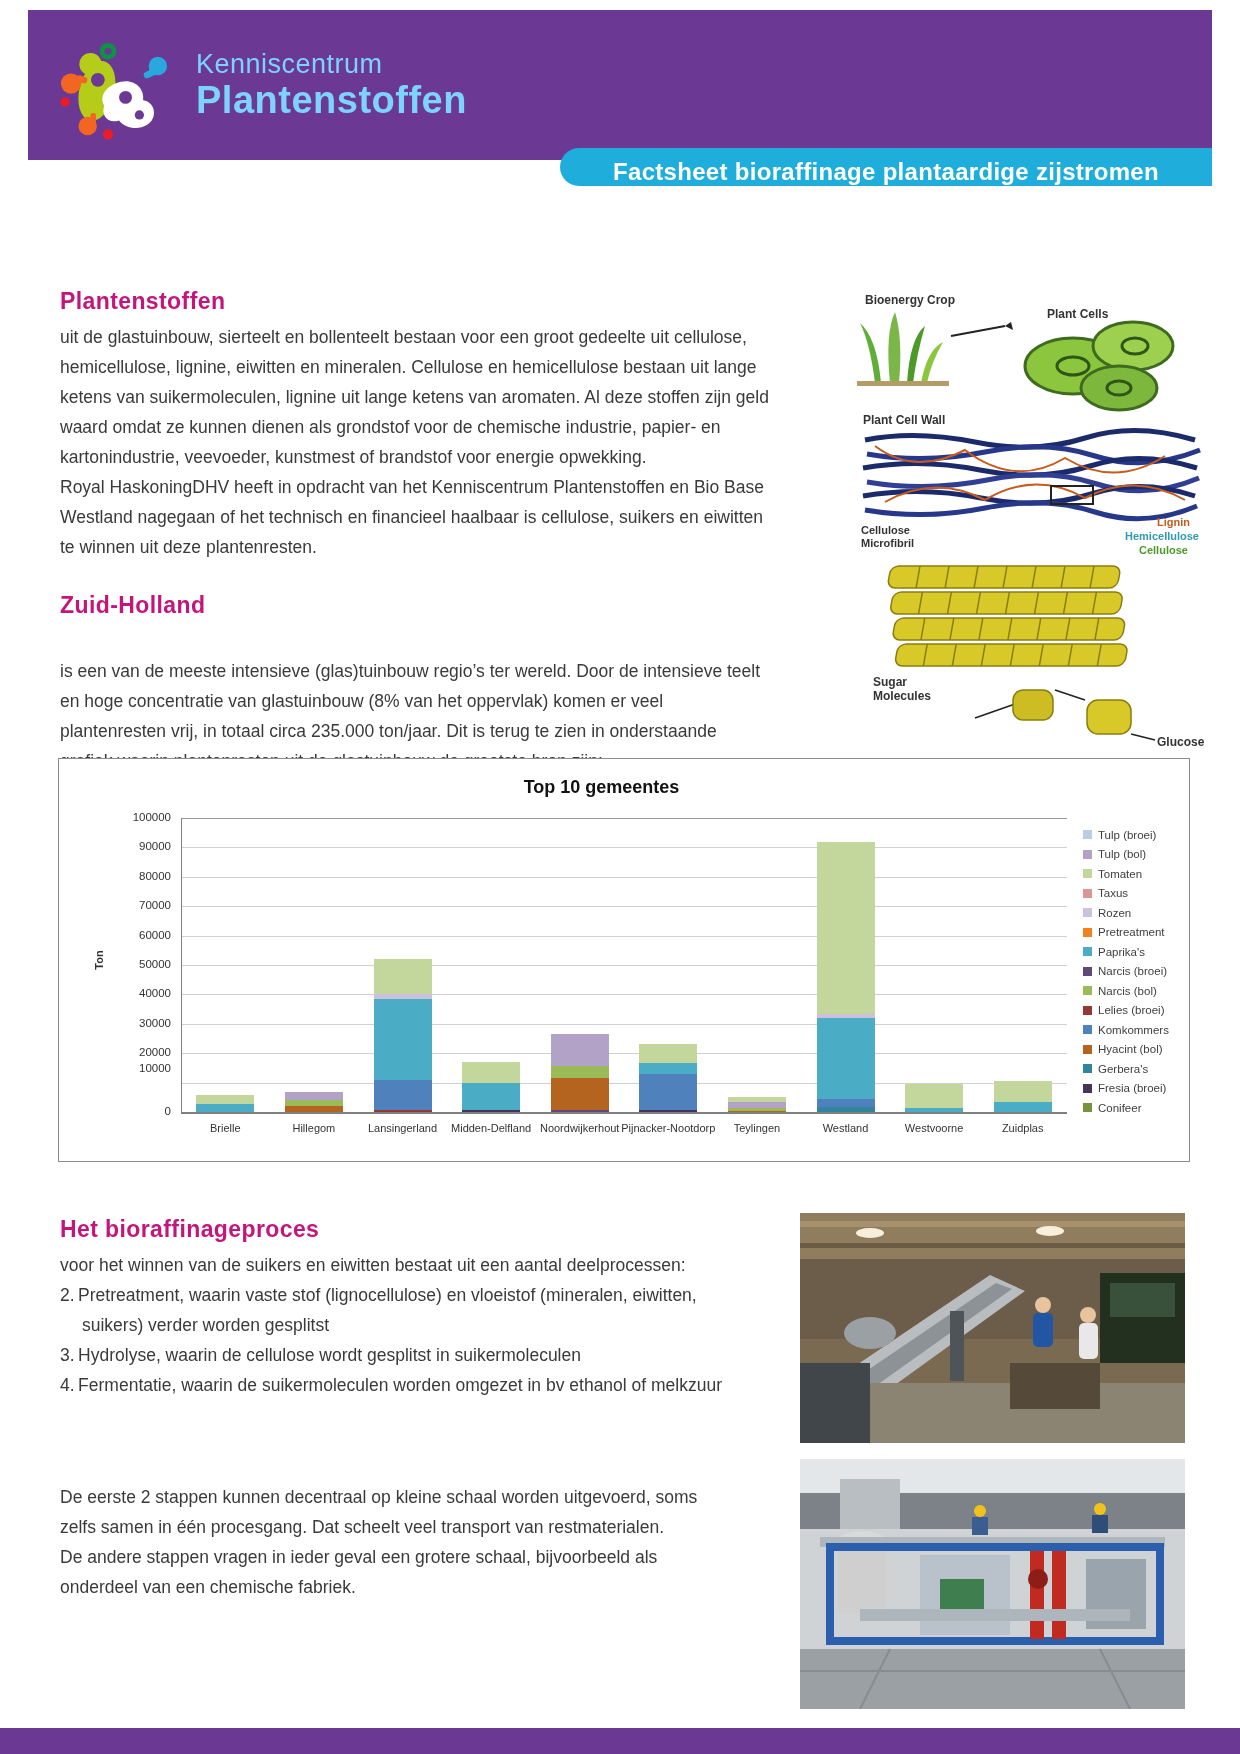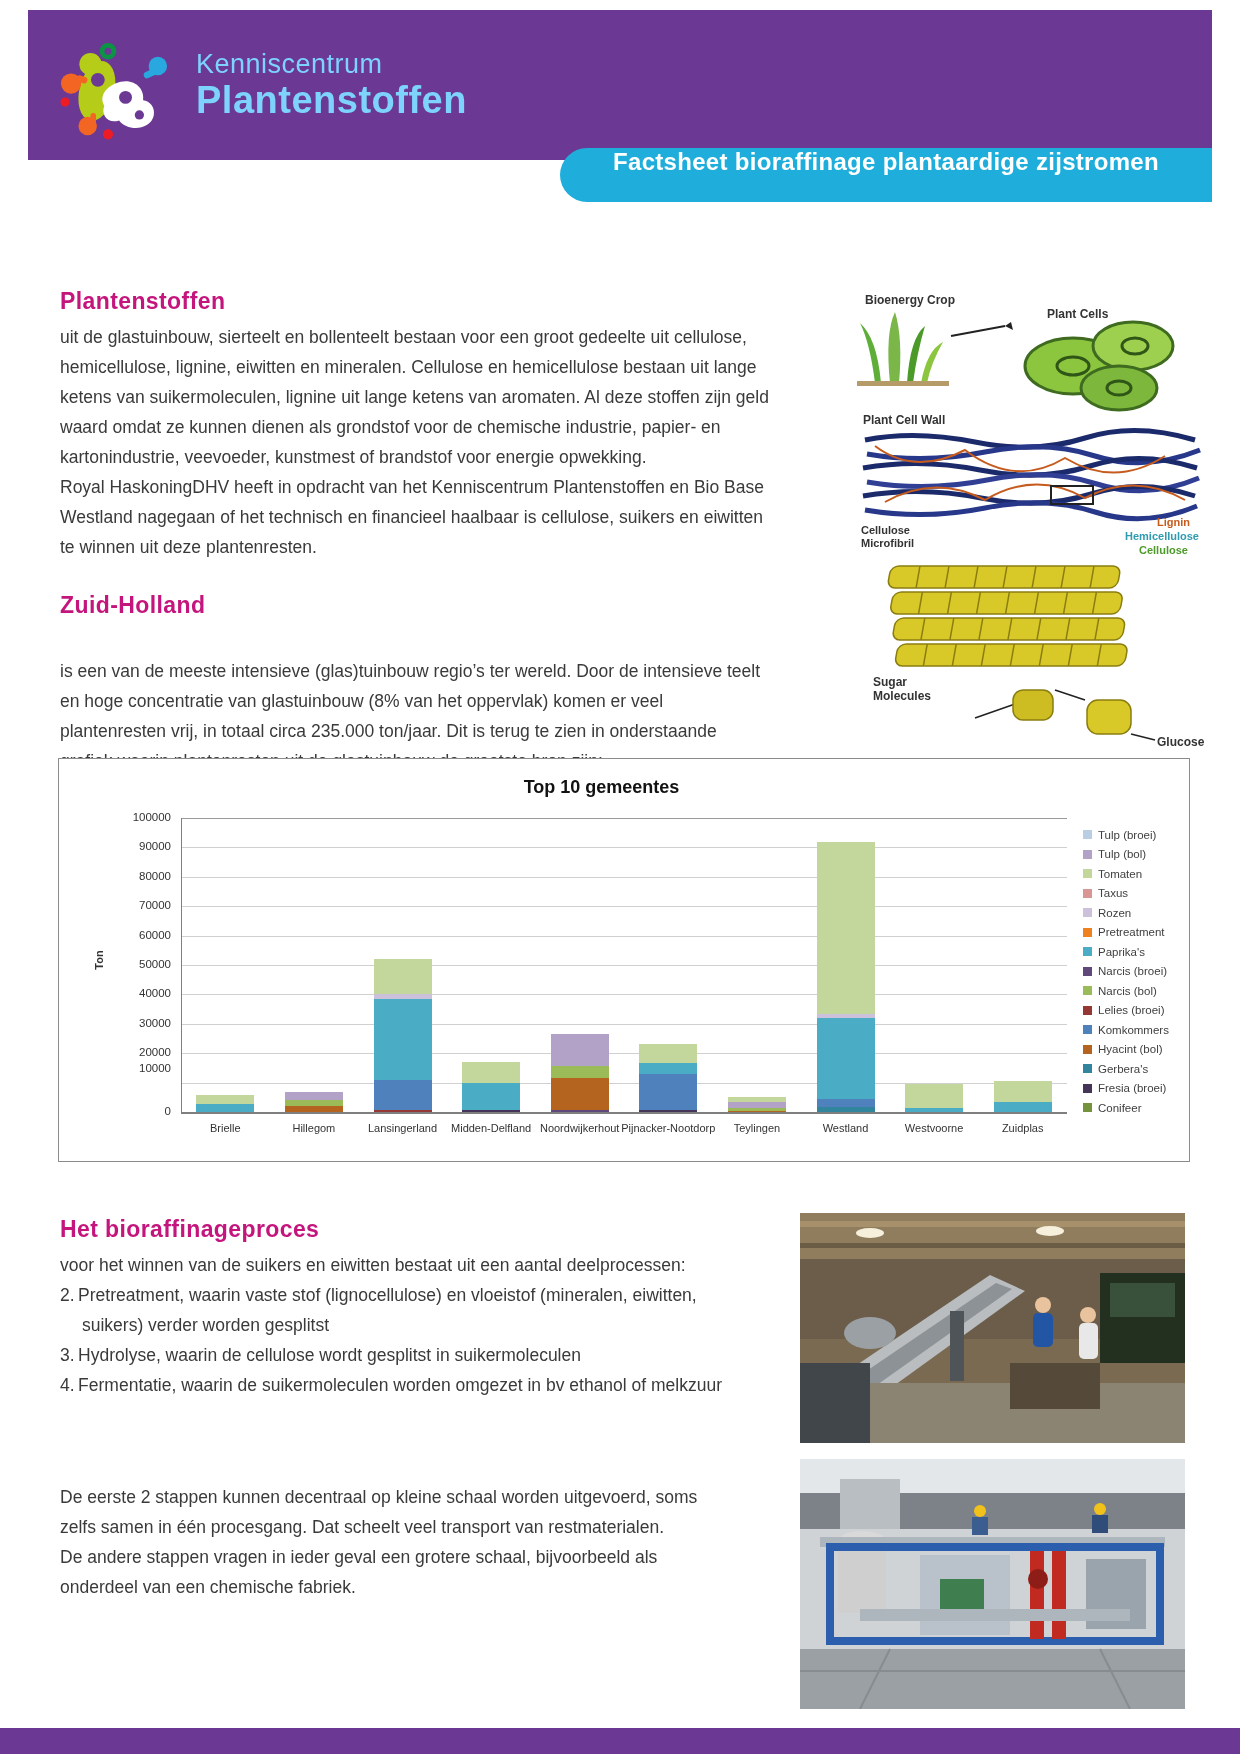--- a/index.html
+++ b/index.html
@@ -4,22 +4,22 @@
 <style>
   html,body{margin:0;padding:0;background:#fff;}
   #page{position:relative;width:1240px;height:1754px;background:#fff;overflow:hidden;
         font-family:"Liberation Sans",sans-serif;color:#3c3c3c;}
   
   #header{position:absolute;left:28px;top:10px;right:28px;height:150px;background:#6b3894;}
   #logo{position:absolute;left:32px;top:28px;width:120px;height:104px;}
   #wordmark{position:absolute;left:168px;top:40px;color:#7dd3fc;line-height:1.1;}
   #wordmark .l1{font-size:27px;font-weight:400;letter-spacing:.5px;}
   #wordmark .l2{font-size:38px;font-weight:700;letter-spacing:.5px;}
-  #banner{position:absolute;left:560px;top:148px;right:28px;height:54px;background:#1fAEDB;
-          border-radius:27px 0 0 27px;display:flex;align-items:flex-start;justify-content:center;}
+  #banner{position:absolute;left:560px;top:148px;right:28px;height:38px;background:#1fAEDB;
+          border-radius:27px 0 0 27px;display:flex;align-items:flex-end;justify-content:center;}
   #banner span{color:#fff;font-size:24px;font-weight:700;letter-spacing:.3px;}
   
   .h2{position:absolute;left:60px;font-size:23px;font-weight:700;color:#c4157c;letter-spacing:.4px;}
   .body{position:absolute;left:60px;font-size:17.5px;line-height:30px;color:#3a3a3a;}
   
   #chart{position:absolute;left:58px;top:758px;width:1130px;height:402px;border:1px solid #8c8c8c;background:#fff;}
   #chart .title{position:absolute;left:77px;top:18px;width:931px;text-align:center;font-size:18px;font-weight:700;color:#111;}
   #chart .grid{position:absolute;height:1px;background:#d0d0d0;}
   #chart .grid.major{background:#9a9a9a;}
   #chart .tick{position:absolute;left:0;width:112px;text-align:right;font-size:11.5px;color:#333;}

